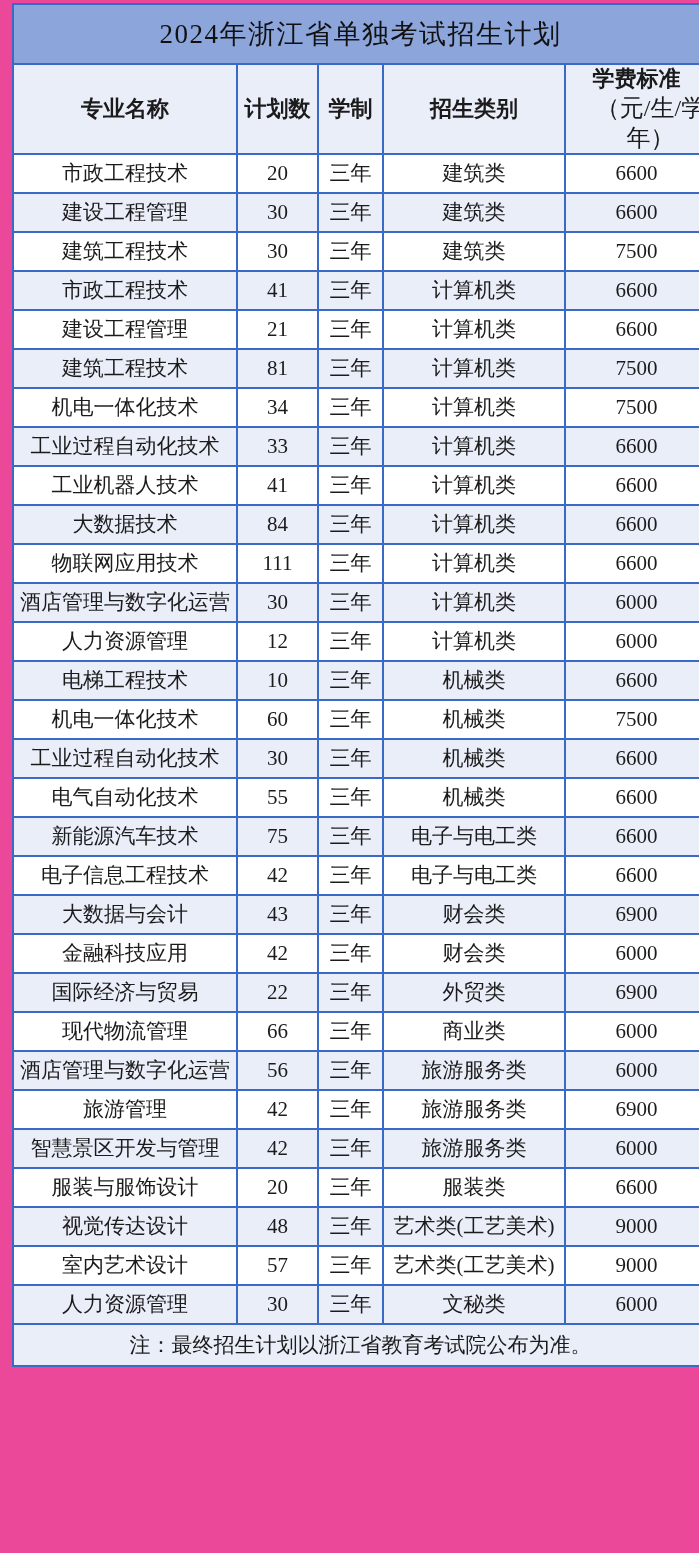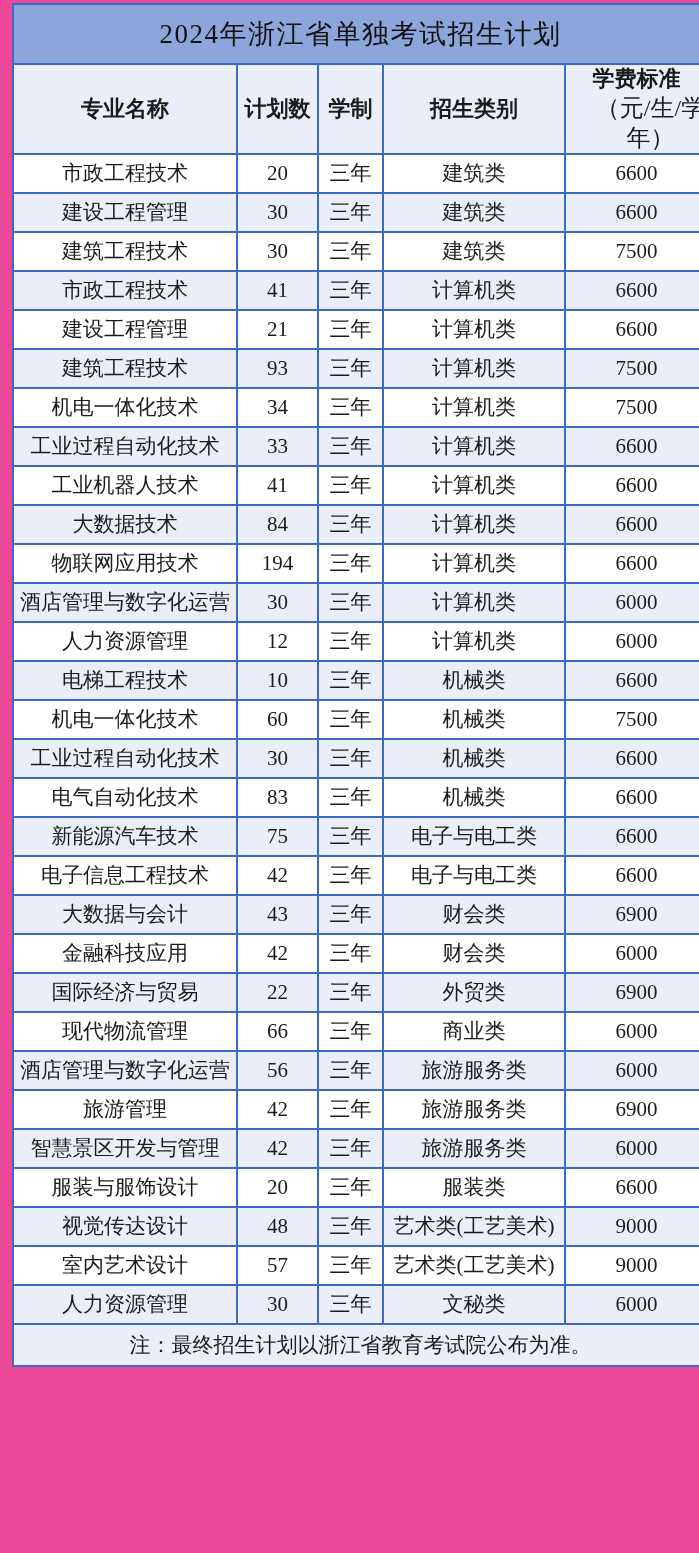--- a/index.html
+++ b/index.html
@@ -127,21 +127,21 @@
   </tr>
         <tr>
     <td>建设工程管理</td>
     <td>21</td>
     <td>三年</td>
     <td>计算机类</td>
     <td>6600</td>
   </tr>
         <tr>
     <td>建筑工程技术</td>
-    <td>93</td>
+    <td>81</td>
     <td>三年</td>
     <td>计算机类</td>
     <td>7500</td>
   </tr>
         <tr>
     <td>机电一体化技术</td>
     <td>34</td>
     <td>三年</td>
     <td>计算机类</td>
     <td>7500</td>
@@ -162,21 +162,21 @@
   </tr>
         <tr>
     <td>大数据技术</td>
     <td>84</td>
     <td>三年</td>
     <td>计算机类</td>
     <td>6600</td>
   </tr>
         <tr>
     <td>物联网应用技术</td>
-    <td>194</td>
+    <td>111</td>
     <td>三年</td>
     <td>计算机类</td>
     <td>6600</td>
   </tr>
         <tr>
     <td>酒店管理与数字化运营</td>
     <td>30</td>
     <td>三年</td>
     <td>计算机类</td>
     <td>6000</td>
@@ -204,21 +204,21 @@
   </tr>
         <tr>
     <td>工业过程自动化技术</td>
     <td>30</td>
     <td>三年</td>
     <td>机械类</td>
     <td>6600</td>
   </tr>
         <tr>
     <td>电气自动化技术</td>
-    <td>83</td>
+    <td>55</td>
     <td>三年</td>
     <td>机械类</td>
     <td>6600</td>
   </tr>
         <tr>
     <td>新能源汽车技术</td>
     <td>75</td>
     <td>三年</td>
     <td>电子与电工类</td>
     <td>6600</td>

